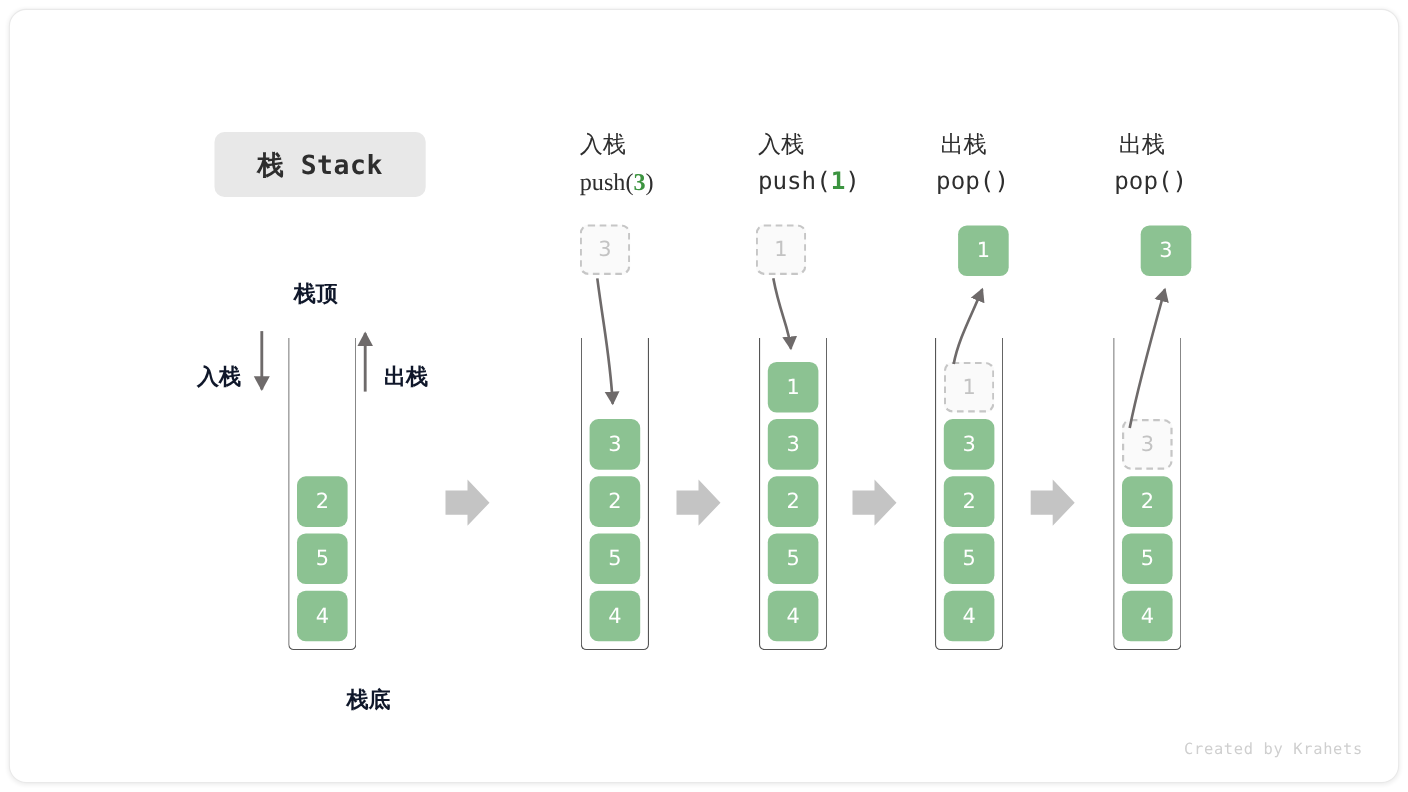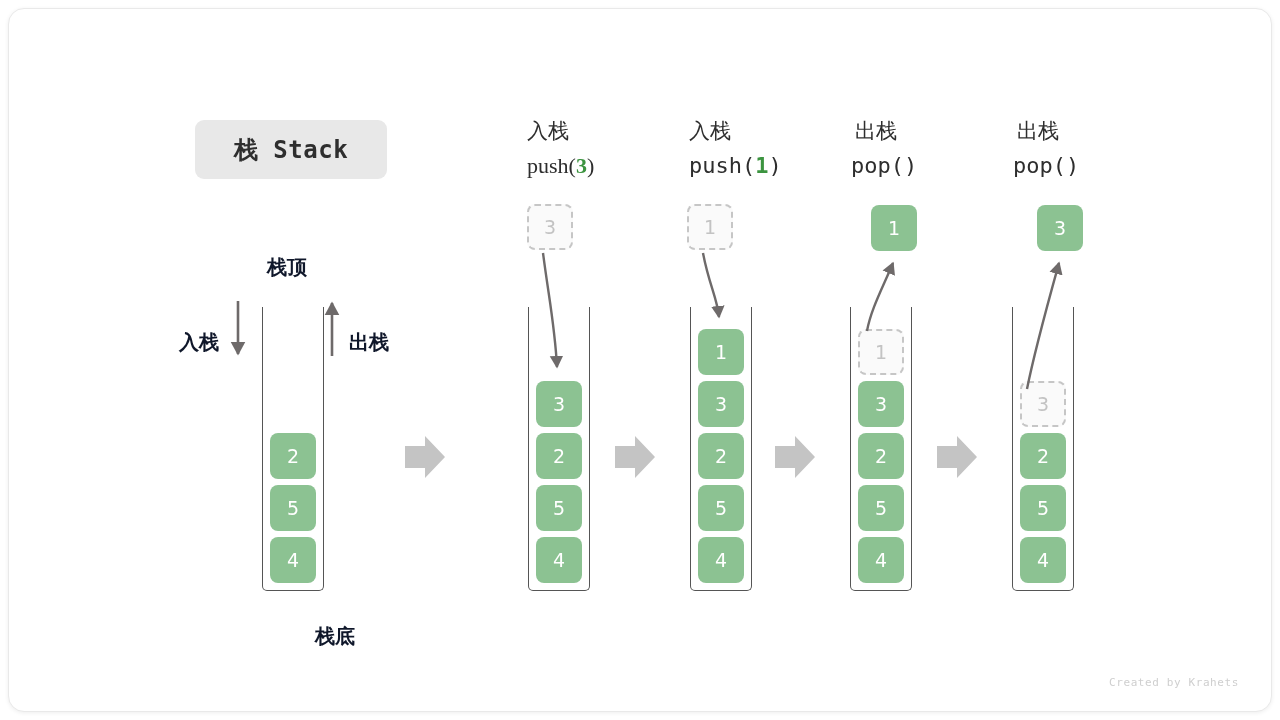--- a/index.html
+++ b/index.html
@@ -110,21 +110,21 @@
     border: 2px dashed #c6c6c6;
     color: #c3c3c3;
   }
 
   
   #footer {
     position: absolute;
     right: 32px;
     bottom: 22px;
     font-family: "DejaVu Sans Mono", "Liberation Mono", monospace;
-    font-size: 11px;
+    font-size: 14px;
     color: #cfcfcf;
     letter-spacing: 0.6px;
   }
 
   svg.overlay {
     position: absolute;
     left: 0; top: 0;
     width: 1264px; height: 704px;
     pointer-events: none;
   }

